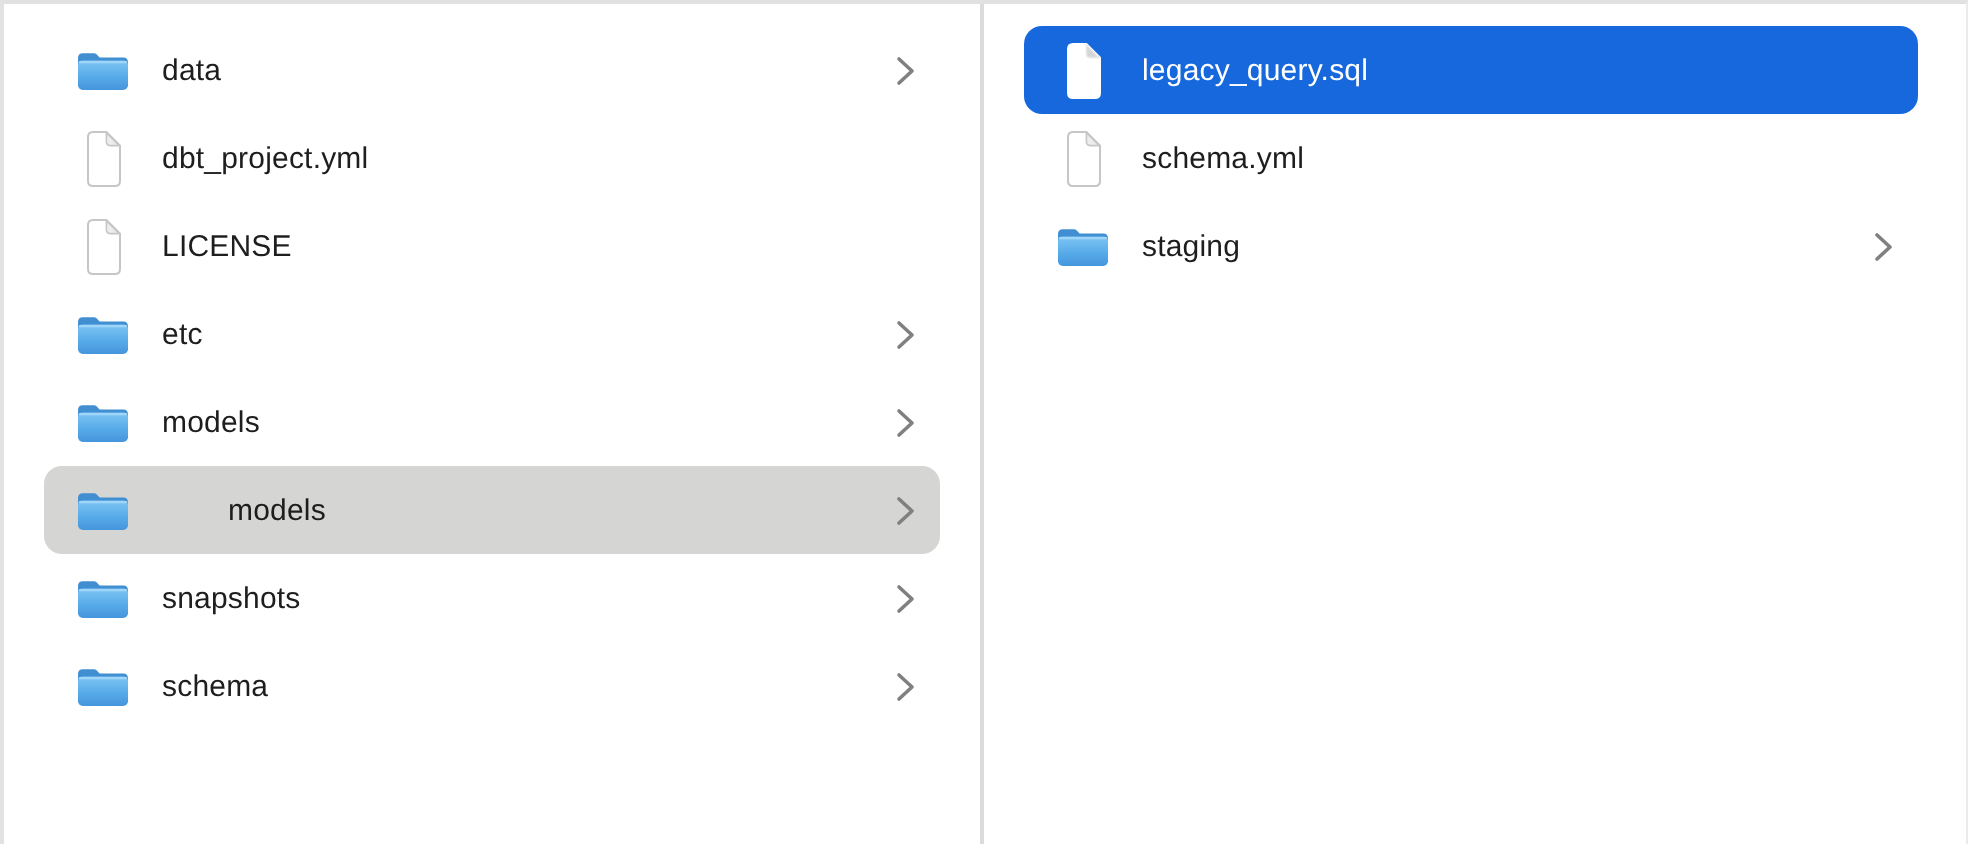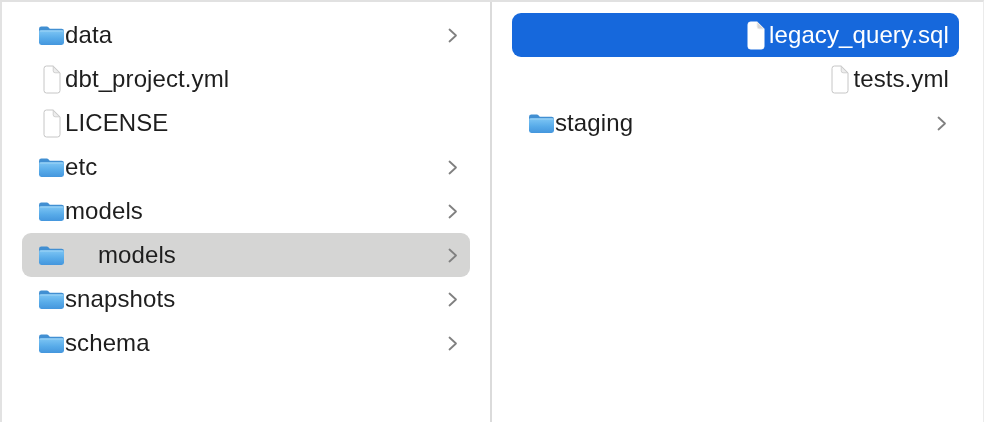--- a/index.html
+++ b/index.html
@@ -25,29 +25,29 @@
     height: 100%;
   }
   .row {
     height: 44px;
     display: flex;
     align-items: center;
     border-radius: 9px;
     padding: 0 10px 0 16px;
   }
   .col-left .row { margin: 0 20px 0 20px; }
-  .col-right .row { margin: 0 24px 0 20px; justify-content: flex-end; }
+  .col-right .row { margin: 0 24px 0 20px; }
   .icon {
     width: 27px; height: 29px;
     display: flex; align-items: center; justify-content: center;
     flex: 0 0 27px;
   }
   .label {
-    margin-left: 0;
-    font-size: 24px;
+    margin-left: 16px;
+    font-size: 15px;
     color: var(--text, #1e1e1e);
     letter-spacing: 0.1px;
     white-space: nowrap;
   }
   .chevron {
     margin-left: auto;
     display: flex; align-items: center;
     padding-right: 2px;
   }
   .sel-primary { background: var(--selection-primary, #1668dc); }
@@ -198,21 +198,21 @@
         </span>
         <span class="label">legacy_query.sql</span>
       </div>
       <div class="row">
         <span class="icon">
           <svg width="23" height="29" viewBox="0 0 23 29">
             <path class="doc-body" d="M6.5 1 H13.2 L20 7.8 V25.5 Q20 28 17.5 28 H6.5 Q4 28 4 25.5 V3.5 Q4 1 6.5 1 Z"></path>
             <path class="doc-fold" d="M13.2 1.4 L19.6 7.8 H15.2 Q13.2 7.8 13.2 5.8 Z"></path>
           </svg>
         </span>
-        <span class="label">tests.yml</span>
+        <span class="label">schema.yml</span>
       </div>
       <div class="row">
         <span class="icon">
           <svg width="27" height="22" viewBox="0 0 27 22">
             <path d="M1 19 V5 Q1 2.6 3.4 2.6 H8.9 q0.9 0 1.5 0.7 l1.4 1.5 H23.6 Q26 4.8 26 7.2 V19 Z" fill="var(--folder-tab,#418fd2)"></path>
             <rect x="1" y="6.2" width="25" height="14.8" rx="2.4" fill="url(#folderGrad)"></rect>
             <rect x="1.3" y="6.5" width="24.4" height="1.1" rx="0.55" fill="#a6d8f8" opacity="0.85"></rect>
           </svg>
         </span>
         <span class="label">staging</span>

